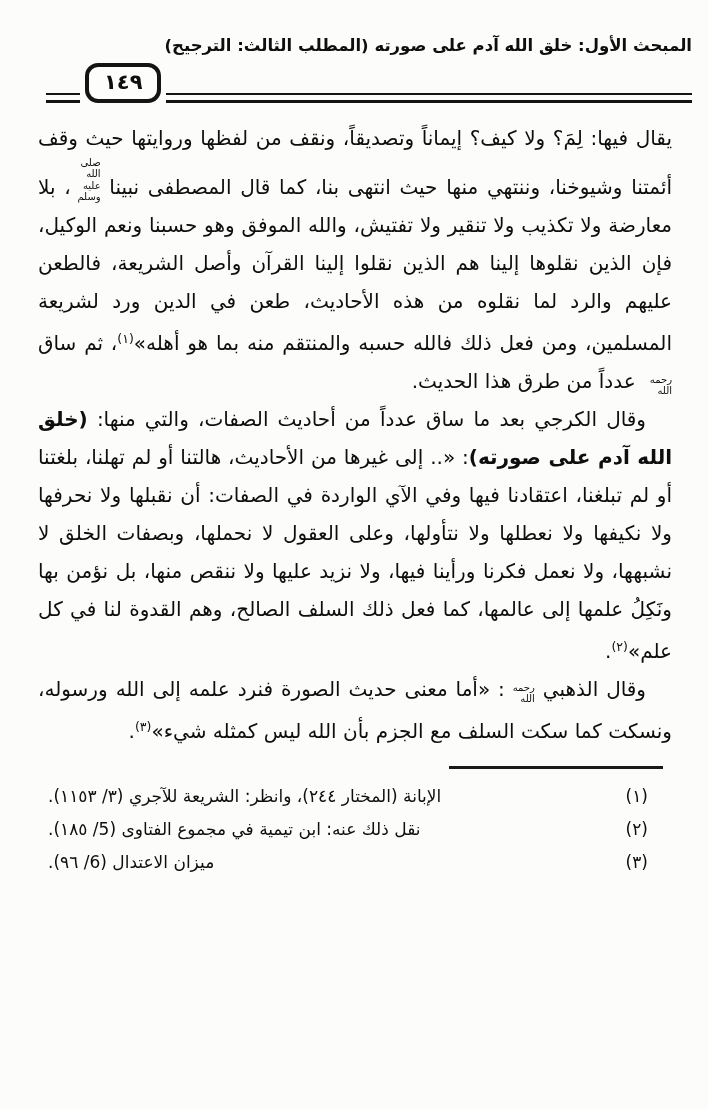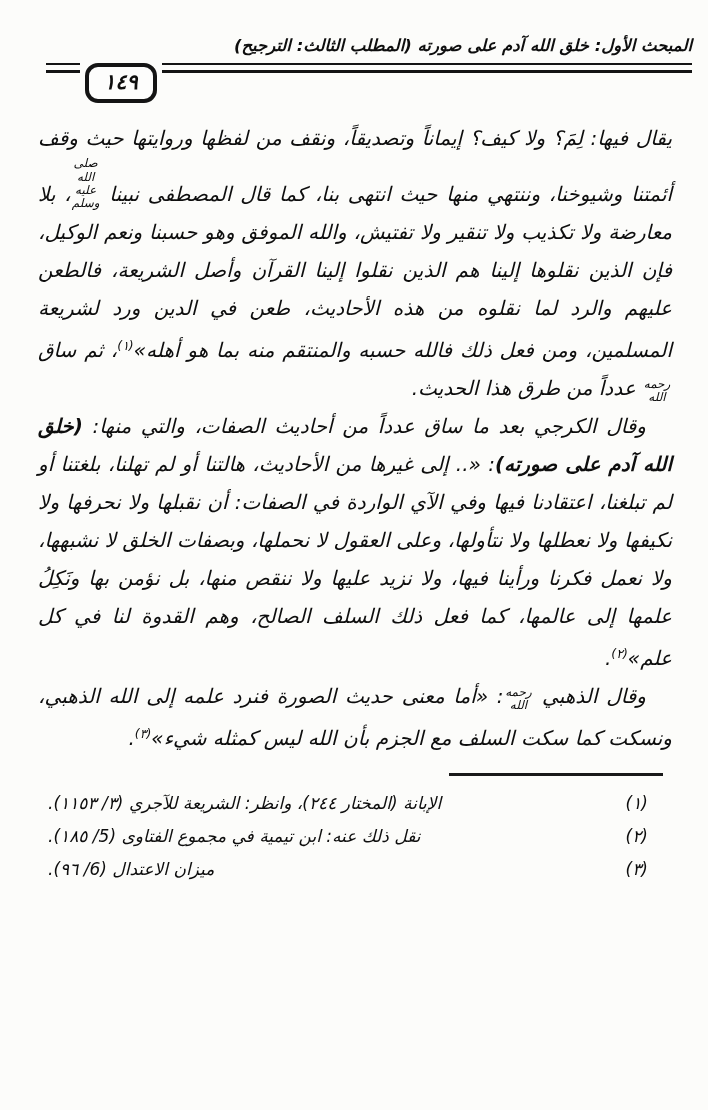--- a/index.html
+++ b/index.html
@@ -1,48 +1,47 @@
 <!DOCTYPE html>
 <html lang="ar" dir="rtl"><head>
 <meta charset="utf-8">
 <style>
   html,body{margin:0;padding:0;background:#ffffff;}
   .page{
     width:708px;height:1110px;background:#fcfcfa;position:relative;
     direction:rtl;color:#0e0e0e;overflow:hidden;
     font-family:"DejaVu Sans","Liberation Sans",sans-serif;
-    font-style:italic;
   }
   
   .header{padding-top:36px;}
   .header-title{
     margin:0 16px 7px 0;text-align:right;
     font-weight:bold;font-size:16.5px;line-height:1.2;
   }
-  .header-rule{display:flex;align-items:flex-start;margin:0 16px 0 46px;}
+  .header-rule{display:flex;align-items:flex-end;margin:0 16px 0 46px;}
   .rule{height:5px;border-top:2px solid #141414;border-bottom:3px solid #141414;}
   .rule-long{flex:1;}
   .rule-short{width:34px;}
   .num-box{
     border:4px solid #141414;border-radius:13px;background:#fdfdfc;
     margin:0 5px;padding:1px 15px 3px 15px;
     font-size:21px;font-weight:bold;line-height:1.35;
   }
   
   .body-text{
     margin:16px 36px 0 38px;
     font-size:20px;line-height:38px;text-align:justify;
   }
   .body-text p{margin:0;}
   .body-text p.indent{text-indent:26px;}
   .bold{font-weight:bold;}
   .fnref{font-size:12.5px;vertical-align:7px;font-weight:normal;}
   .hon{
-    display:inline-block;width:30px;font-size:12px;line-height:1.12;
-    text-align:center;vertical-align:-6px;font-weight:normal;text-indent:0;
+    display:inline-block;width:30px;font-size:10px;line-height:1.12;
+    text-align:right;vertical-align:-6px;font-weight:normal;text-indent:0;
   }
   
   .fsep{width:214px;height:3px;background:#191919;margin:16px 45px 11px 0;}
   .footnotes{margin:0 60px 0 48px;font-size:17px;line-height:33px;}
   .fn{display:flex;}
   .fn-num{flex:0 0 auto;width:34px;margin-left:10px;}
   .fn-text{flex:1;text-align:left;}
 </style>
 </head>
 <body>
@@ -56,21 +55,21 @@
       <div class="num-box">
         <span>١٤٩</span>
       </div>
       <div class="rule rule-short"></div>
     </div>
   </div>
 
   <div class="body-text">
       <p class=""><span>يقال فيها: لِمَ؟ ولا كيف؟ إيماناً وتصديقاً، ونقف من لفظها وروايتها حيث وقف أئمتنا وشيوخنا، وننتهي منها حيث انتهى بنا، كما قال المصطفى نبينا </span><span class="hon">صلى الله عليه وسلم</span><span>، بلا معارضة ولا تكذيب ولا تنقير ولا تفتيش، والله الموفق وهو حسبنا ونعم الوكيل، فإن الذين نقلوها إلينا هم الذين نقلوا إلينا القرآن وأصل الشريعة، فالطعن عليهم والرد لما نقلوه من هذه الأحاديث، طعن في الدين ورد لشريعة المسلمين، ومن فعل ذلك فالله حسبه والمنتقم منه بما هو أهله»</span><span class="fnref">(١)</span><span>، ثم ساق </span><span class="hon">رحمه الله</span><span> عدداً من طرق هذا الحديث.</span></p>
       <p class="indent"><span>وقال الكرجي بعد ما ساق عدداً من أحاديث الصفات، والتي منها: </span><span class="bold">(خلق الله آدم على صورته)</span><span>: «.. إلى غيرها من الأحاديث، هالتنا أو لم تهلنا، بلغتنا أو لم تبلغنا، اعتقادنا فيها وفي الآي الواردة في الصفات: أن نقبلها ولا نحرفها ولا نكيفها ولا نعطلها ولا نتأولها، وعلى العقول لا نحملها، وبصفات الخلق لا نشبهها، ولا نعمل فكرنا ورأينا فيها، ولا نزيد عليها ولا ننقص منها، بل نؤمن بها ونَكِلُ علمها إلى عالمها، كما فعل ذلك السلف الصالح، وهم القدوة لنا في كل علم»</span><span class="fnref">(٢)</span><span>.</span></p>
-      <p class="indent"><span>وقال الذهبي </span><span class="hon">رحمه الله</span><span>: «أما معنى حديث الصورة فنرد علمه إلى الله الذهبي، ونسكت كما سكت السلف مع الجزم بأن الله ليس كمثله شيء»</span><span class="fnref">(٣)</span><span>.</span></p>
+      <p class="indent"><span>وقال الذهبي </span><span class="hon">رحمه الله</span><span>: «أما معنى حديث الصورة فنرد علمه إلى الله ورسوله، ونسكت كما سكت السلف مع الجزم بأن الله ليس كمثله شيء»</span><span class="fnref">(٣)</span><span>.</span></p>
     </div>
 
   <div class="fsep"></div>
 
   <div class="footnotes">
       <div class="fn">
         <span class="fn-num">(١)</span>
         <span class="fn-text">الإبانة (المختار ٢٤٤)، وانظر: الشريعة للآجري (٣/ ١١٥٣).</span>
       </div>
       <div class="fn">

